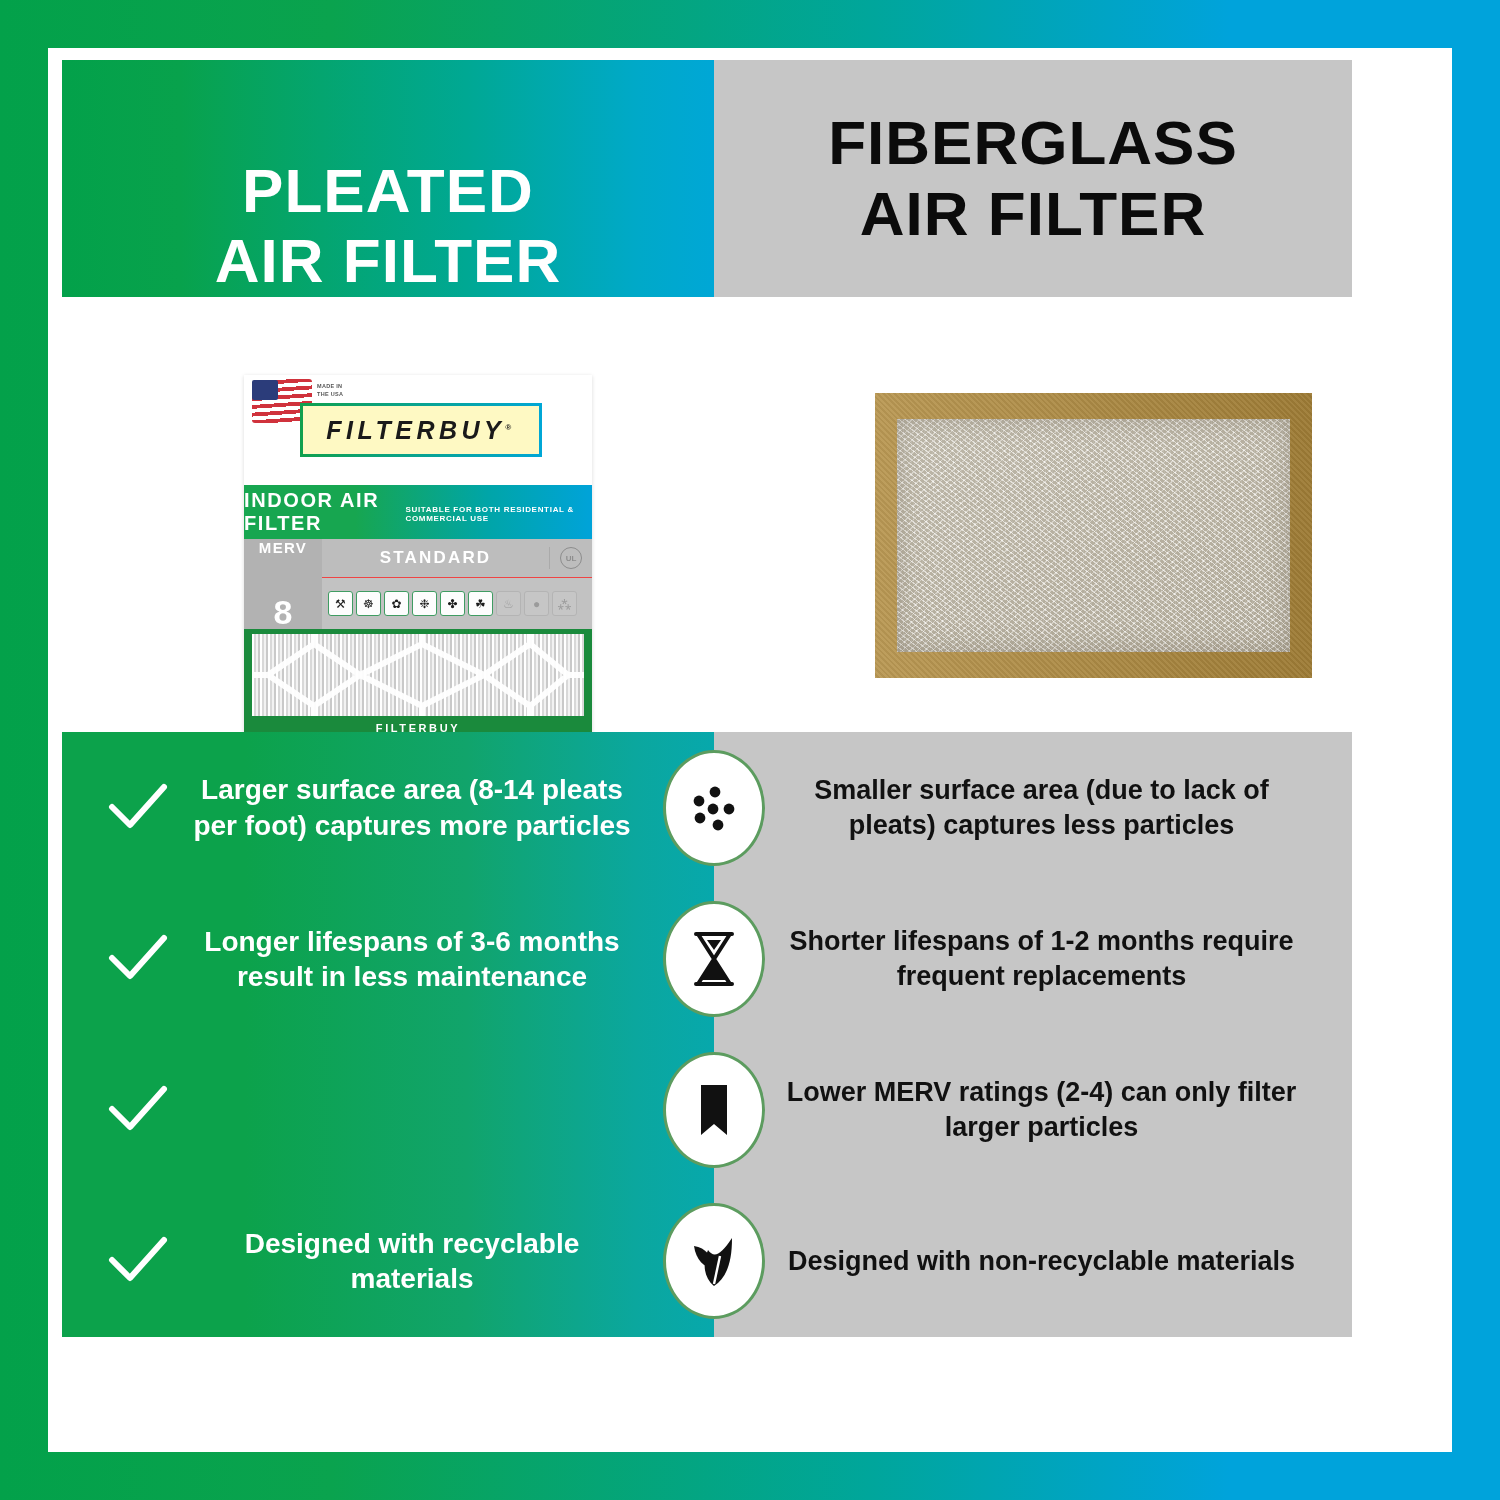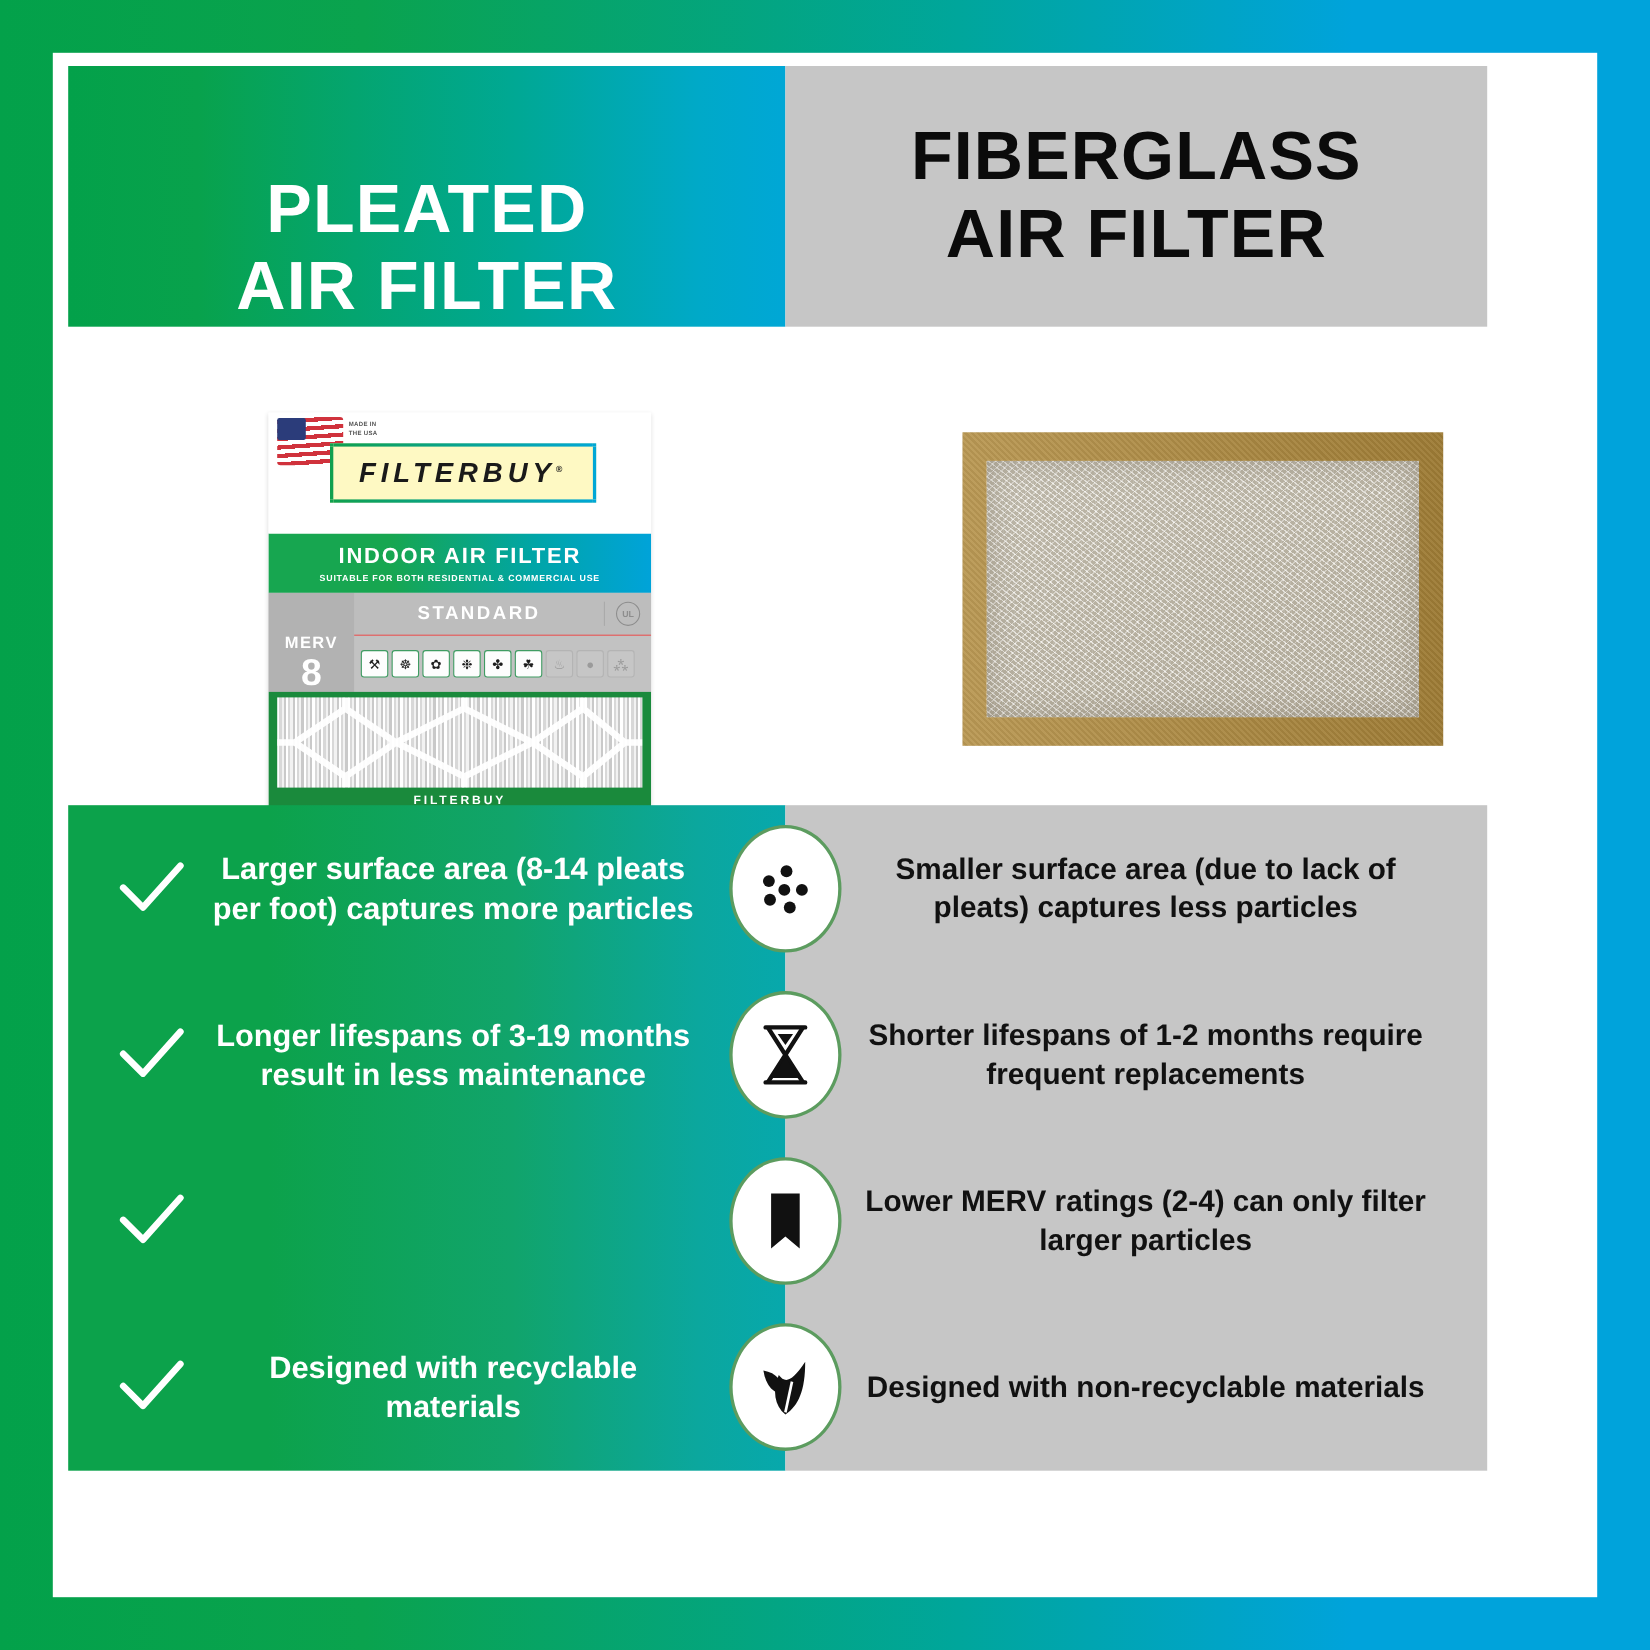--- a/index.html
+++ b/index.html
@@ -85,31 +85,31 @@
     border-image:linear-gradient(90deg,#10a04e,#00a7d6) 1;
     display:flex;align-items:center;justify-content:center;background:#fef9c3;font-style:italic;
   }
   .logo-text{
     font-size:25px;font-weight:bold;letter-spacing:4.5px;color:#1a1a1a;
   }
   .logo-text sup{font-size:8px;vertical-align:super;}
   .band{
     height:54px;
     background:linear-gradient(90deg,#17a650 0%,#17a650 32%,#00a5a8 70%,#00a3d9 100%);
-    color:#fff;display:flex;flex-direction:column;
+    color:#fff;display:flex;flex-direction:row;
     align-items:center;justify-content:center;
   }
   .band-main{font-size:20px;font-weight:bold;letter-spacing:1.6px;}
   .band-sub{font-size:8px;font-weight:bold;letter-spacing:.7px;margin-top:3px;}
   .spec{
     height:90px;display:flex;background:#b9b9b9;
   }
   .merv{
     width:78px;background:#b2b2b2;color:#fff;
-    display:flex;flex-direction:column;align-items:center;justify-content:flex-end;
+    display:flex;flex-direction:column;align-items:center;justify-content:space-between;
   }
   .merv-label{font-size:15px;font-weight:bold;letter-spacing:1.3px;}
   .merv-value{font-size:34px;font-weight:bold;line-height:1;margin-top:2px;}
   .spec-right{flex:1;display:flex;flex-direction:column;}
   .spec-head{
     height:38px;display:flex;align-items:center;background:#bdbdbd;
     border-bottom:1px solid #ef4444;
   }
   .std{
     flex:1;text-align:center;color:#fff;font-size:17px;font-weight:bold;letter-spacing:2.2px;
@@ -326,21 +326,21 @@
         </div>
       </div>
 
       <div class="row">
         <div class="row-left">
           <span class="check">
             <svg viewBox="0 0 60 54">
                 <path d="M4 26 L22 44 L56 6" fill="none" stroke="#fff" stroke-width="6" stroke-linecap="round" stroke-linejoin="round"></path>
               </svg>
           </span>
-          <div class="row-left-text">Longer lifespans of 3-19 months result in less maintenance</div>
+          <div class="row-left-text">Longer lifespans of 3-6 months result in less maintenance</div>
         </div>
         <div class="bubble">
           <svg viewBox="0 0 56 62">
             <path d="M10 6 H46 M10 56 H46" stroke="#111" stroke-width="4" stroke-linecap="round"></path>
             <path d="M12 6 L28 31 L12 56 M44 6 L28 31 L44 56" fill="none" stroke="#111" stroke-width="4" stroke-linejoin="round"></path>
             <path d="M16 52 L28 33 L40 52 Z" fill="#111"></path>
             <path d="M21 12 L28 22 L35 12 Z" fill="#111"></path>
           </svg>
         </div>
         <div class="row-right">

